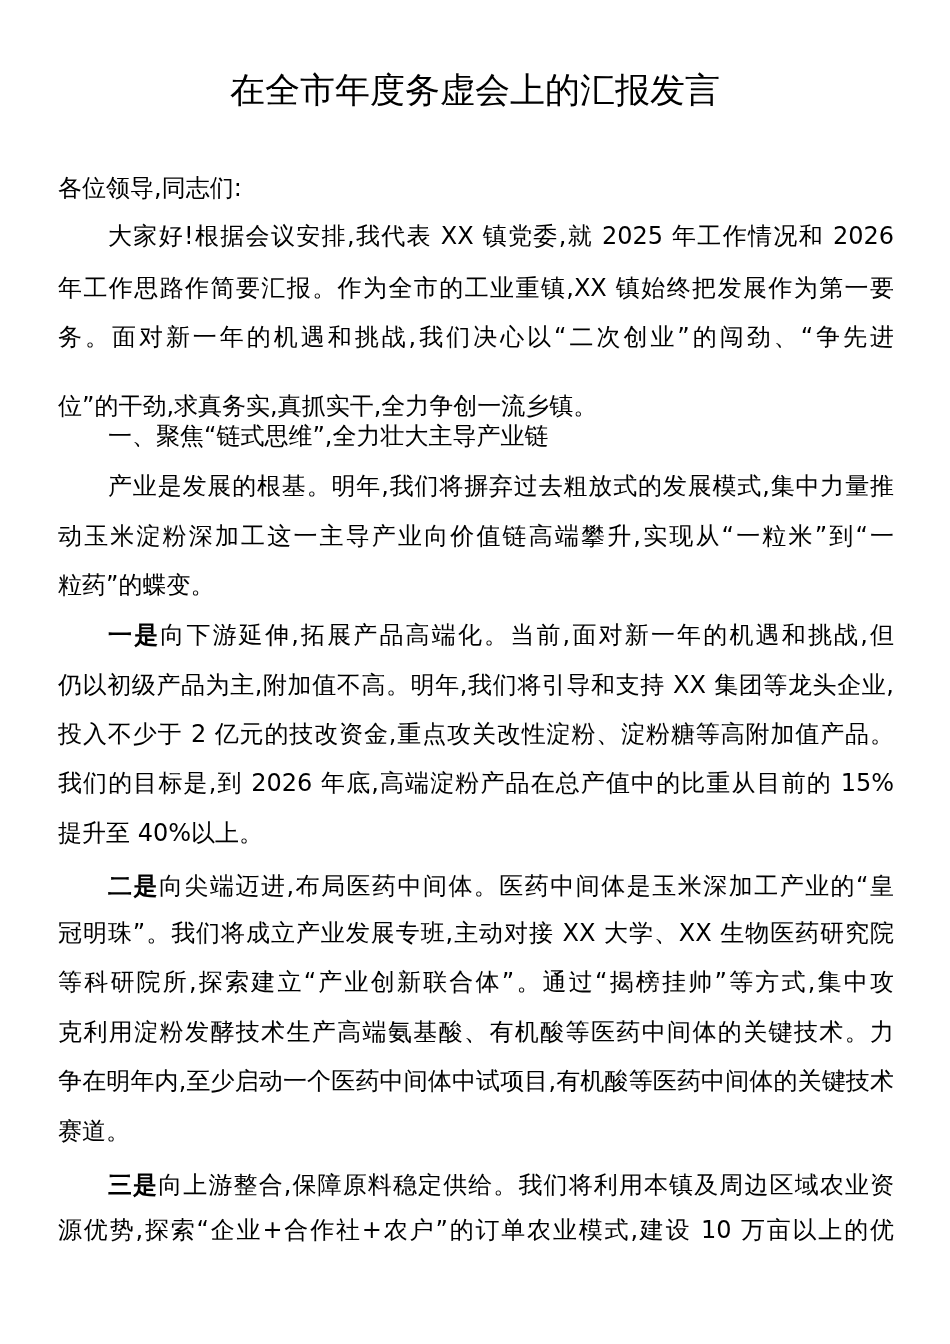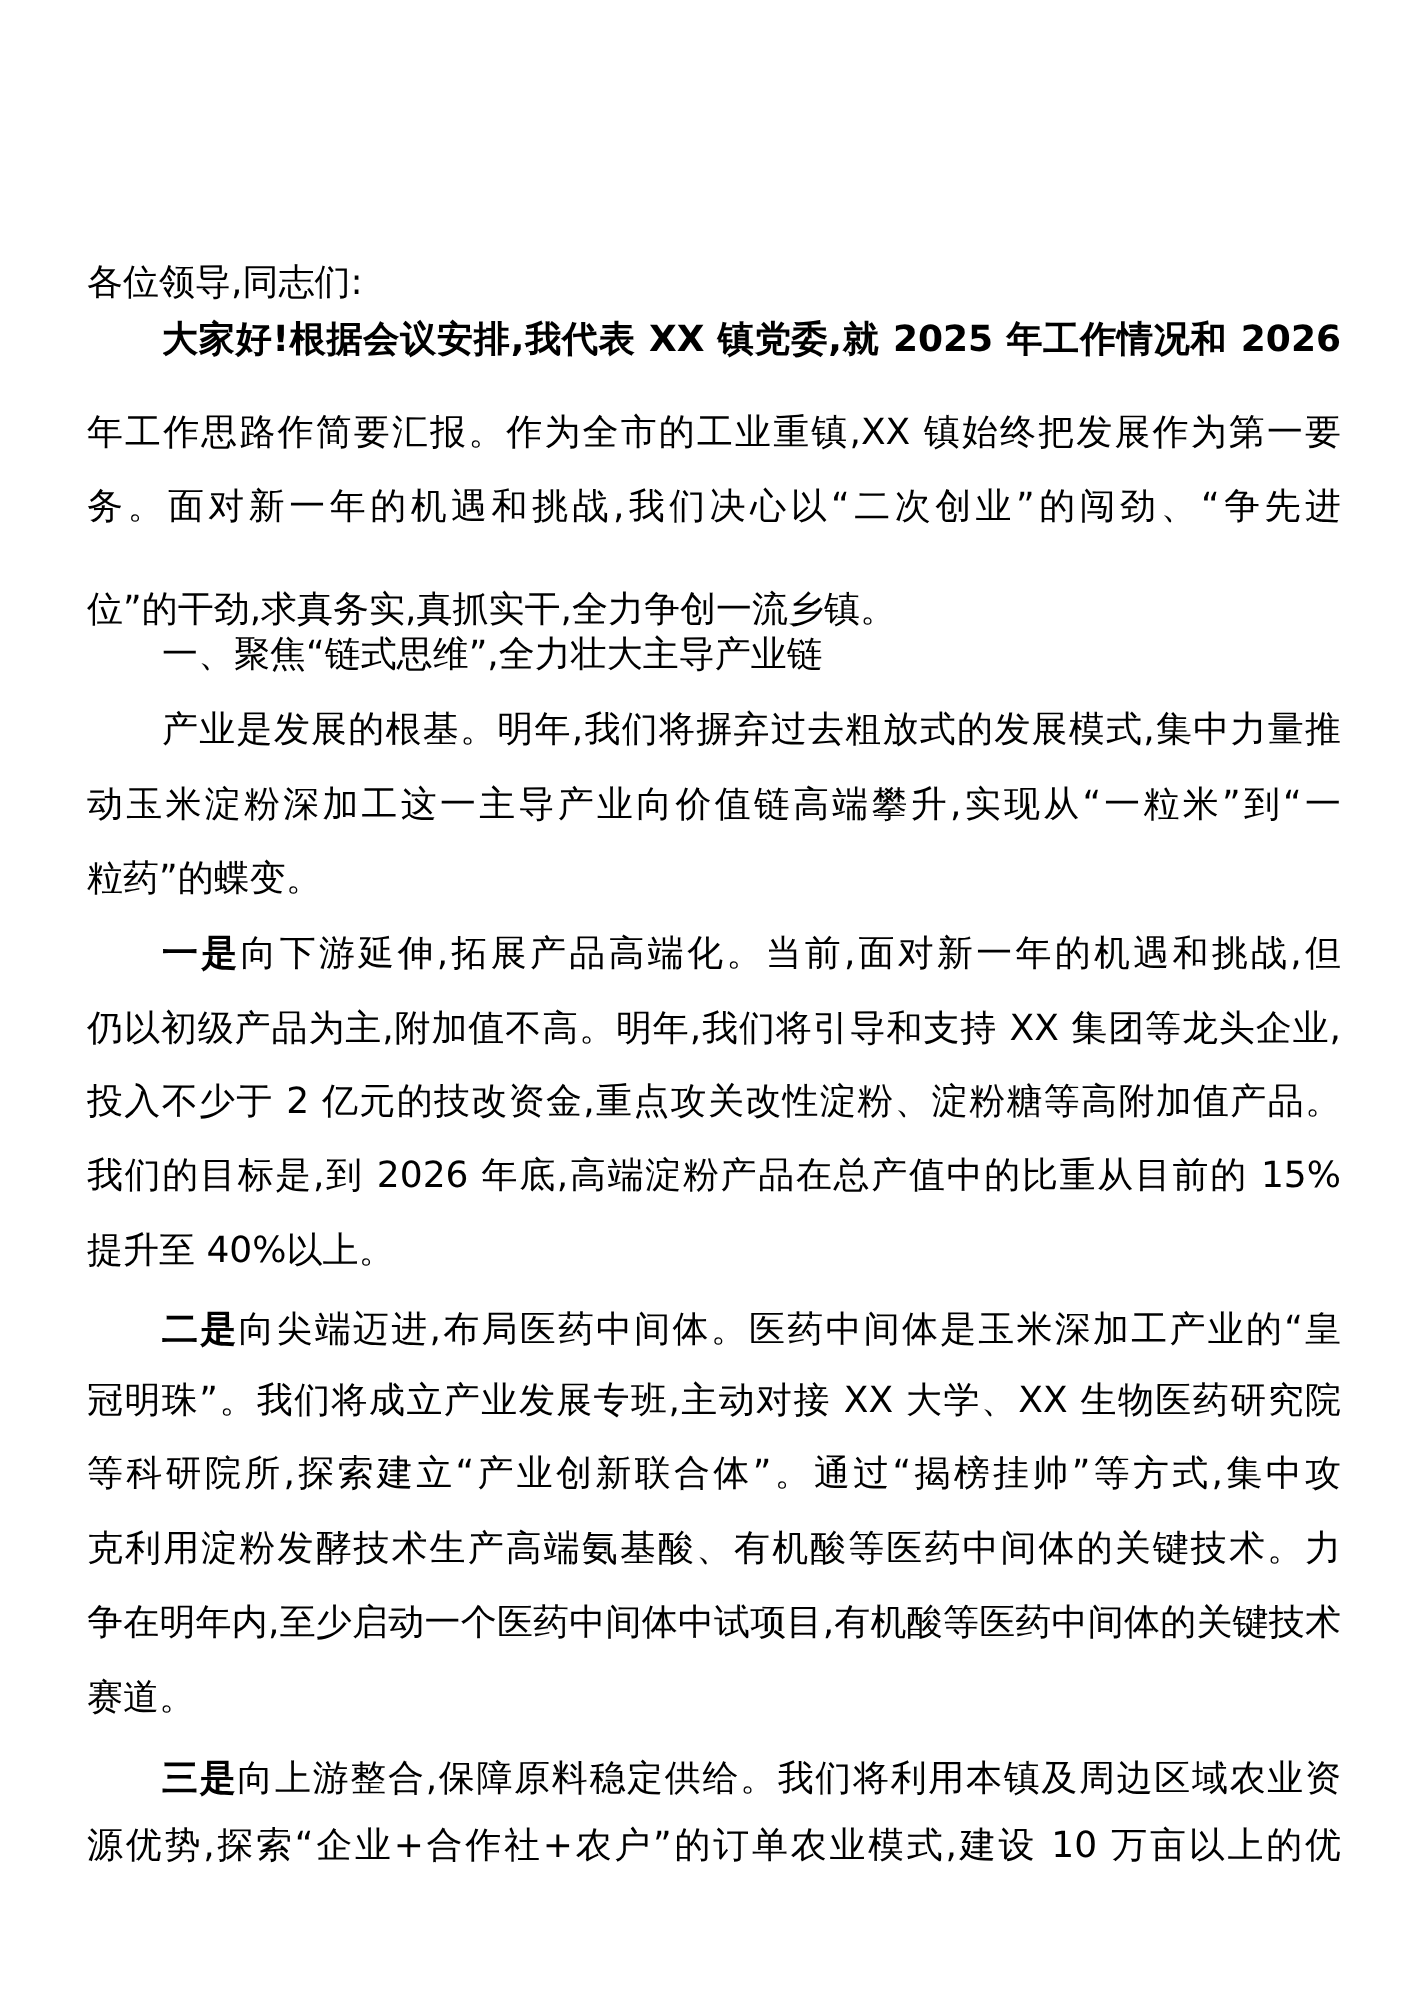--- a/index.html
+++ b/index.html
@@ -47,24 +47,25 @@
       text-align-last: justify;
     }
     .line.indent.justify { width: 786px; }
     .bold { font-weight: bold; }
   </style>
 </head>
 <body>
 
 <div class="page">
 
+  <div class="title">在全市年度务虚会上的汇报发言</div>
 
   <div class="line" style="top:170px;">各位领导,同志们:</div>
 
-  <div class="line indent justify" style="top:208px;font-weight:bold;">大家好!根据会议安排,我代表 XX 镇党委,就 2025 年工作情况和 2026</div>
+  <div class="line indent justify" style="top:218px;">大家好!根据会议安排,我代表 XX 镇党委,就 2025 年工作情况和 2026</div>
   <div class="line justify" style="top:270px;">年工作思路作简要汇报。作为全市的工业重镇,XX 镇始终把发展作为第一要</div>
   <div class="line justify" style="top:319px;">务。面对新一年的机遇和挑战,我们决心以“二次创业”的闯劲、“争先进</div>
   <div class="line" style="top:368px;margin-top:20px;">位”的干劲,求真务实,真抓实干,全力争创一流乡镇。</div>
 
   <div class="line indent" style="top:418px;text-align:right;">一、聚焦“链式思维”,全力壮大主导产业链</div>
 
   <div class="line indent justify" style="top:468px;">产业是发展的根基。明年,我们将摒弃过去粗放式的发展模式,集中力量推</div>
   <div class="line justify" style="top:518px;">动玉米淀粉深加工这一主导产业向价值链高端攀升,实现从“一粒米”到“一</div>
   <div class="line" style="top:567px;text-align:right;">粒药”的蝶变。</div>
 

